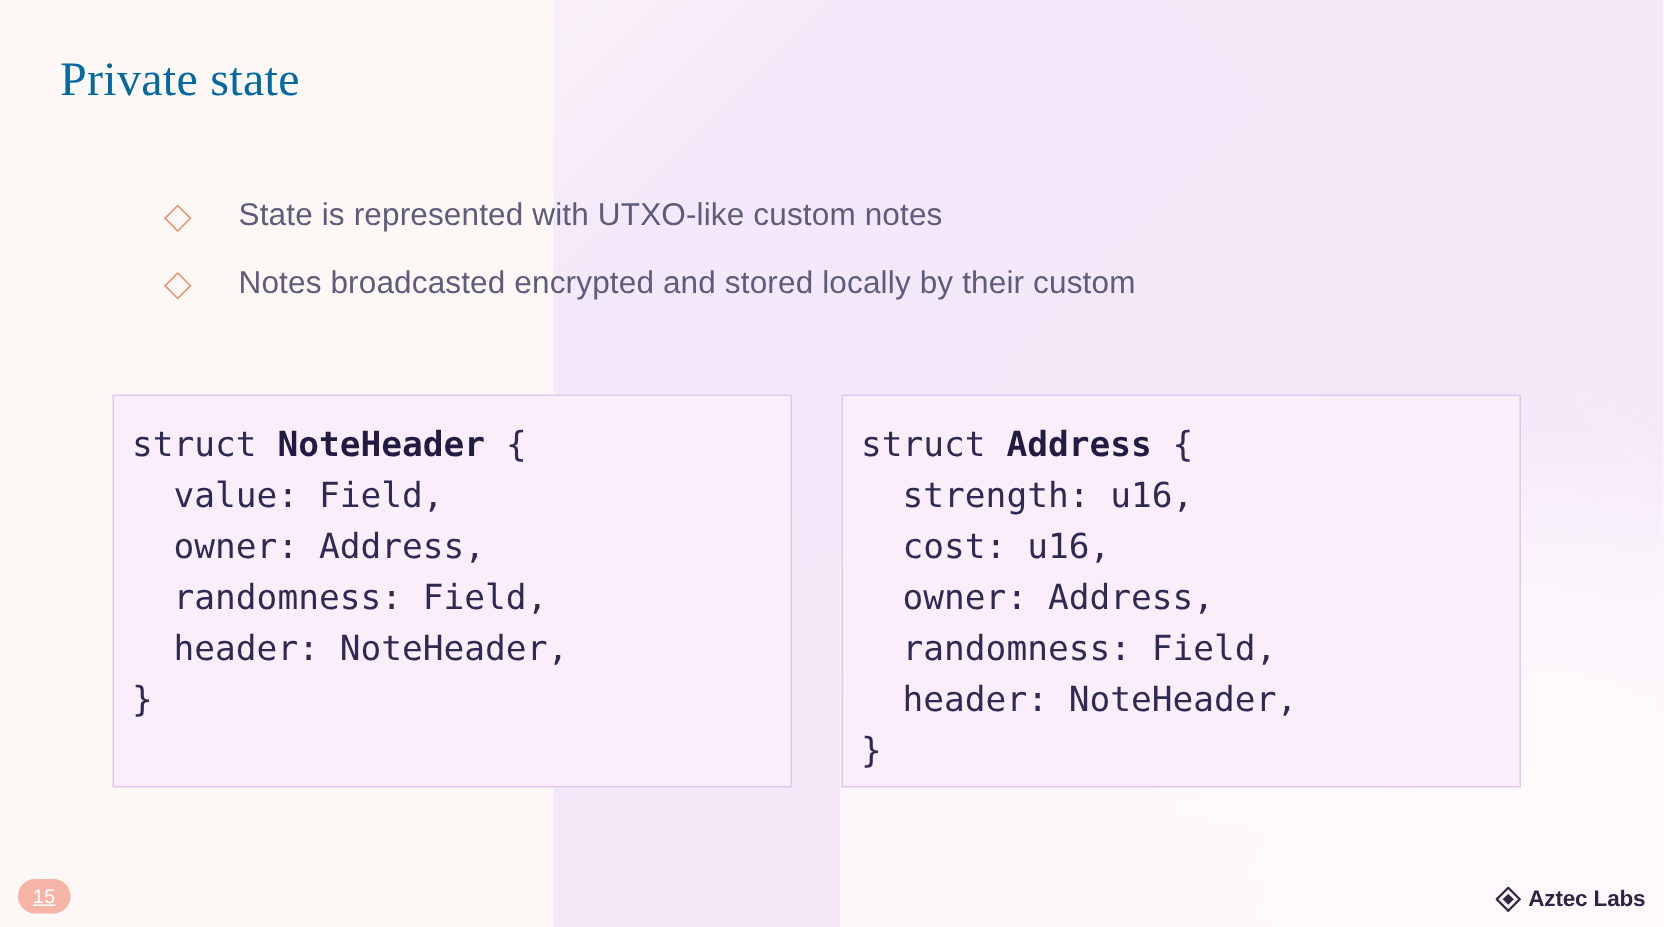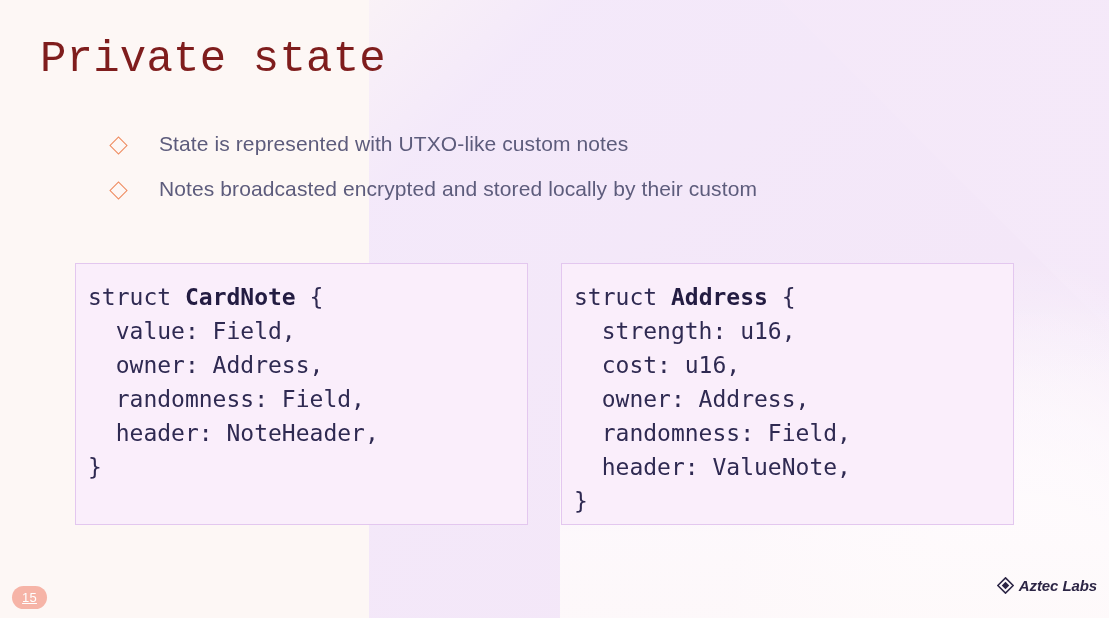--- a/index.html
+++ b/index.html
@@ -74,24 +74,24 @@
                 rgba(255,252,254,0.0) 0%,
                 rgba(254,250,252,0.9) 45%,
                 rgba(253,247,245,1) 100%);
   }
 
   
   .title {
     position: absolute;
     left: 40px;
     top: 34px;
-    font-family: Liberation Mono, monospace;
-    font-size: 44px;
+    font-family: Liberation Serif, serif;
+    font-size: 32px;
     line-height: 1.15;
-    color: #7f1d1d;
+    color: #0369a1;
     letter-spacing: 0.2px;
     white-space: nowrap;
   }
 
   
   .bullets {
     position: absolute;
     left: 112px;
     top: 130px;
     width: 960px;
@@ -159,26 +159,25 @@
     font-size: 13px;
     display: flex;
     align-items: center;
     justify-content: center;
     letter-spacing: 0.2px;
     text-decoration: underline;
   }
   .logo {
     position: absolute;
     right: 12px;
-    bottom: 24px;
+    bottom: 10px;
     display: flex;
     align-items: center;
     gap: 5px;
     color: #2c2545;
-    font-style: italic;
   }
   .logo-mark {
     display: block;
     width: 17px;
     height: 17px;
   }
   .logo-text {
     font-size: 15px;
     font-weight: bold;
     letter-spacing: -0.1px;
@@ -208,33 +207,33 @@
 
     <div class="bullet-row">
       <span class="bullet-marker"></span>
       <span class="bullet-text">Notes broadcasted encrypted and stored locally by their custom</span>
     </div>
 
   </div>
 
   <div class="code-area">
 
-    <div class="code-block"><span>struct </span><span class="kw-bold">CardNote</span><span> {</span>
+    <div class="code-block"><span>struct </span><span class="kw-bold">NoteHeader</span><span> {</span>
 <span>  value: Field,
   owner: Address,
   randomness: Field,
   header: NoteHeader,
 }</span></div>
 
     <div class="code-block"><span>struct </span><span class="kw-bold">Address</span><span> {</span>
 <span>  strength: u16,
   cost: u16,
   owner: Address,
   randomness: Field,
-  header: ValueNote,
+  header: NoteHeader,
 }</span></div>
 
   </div>
 
   <div class="page-pill">15</div>
 
   <div class="logo">
     <svg class="logo-mark" viewBox="0 0 20 20">
       <path d="M10 1 L19 10 L10 19 L1 10 Z" fill="none" stroke="#2c2545" stroke-width="1.8"></path>
       <path d="M10 5.6 L14.4 10 L10 14.4 L5.6 10 Z" fill="#2c2545"></path>

